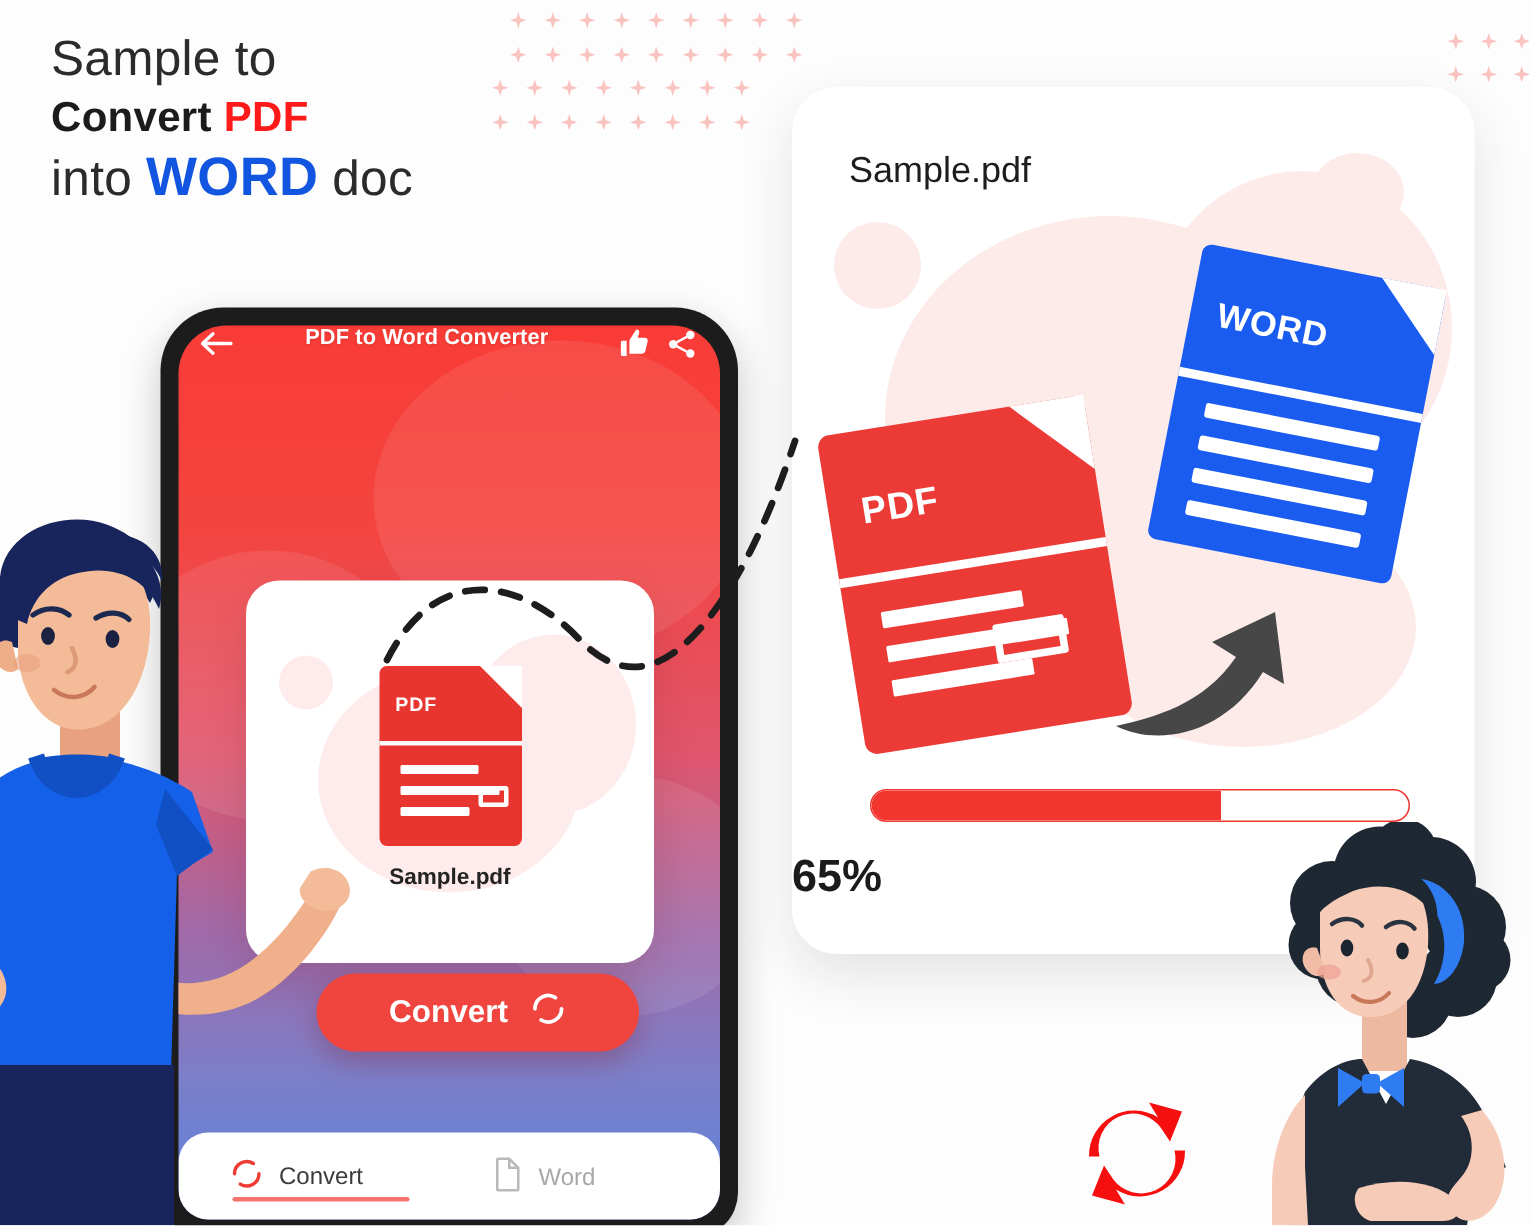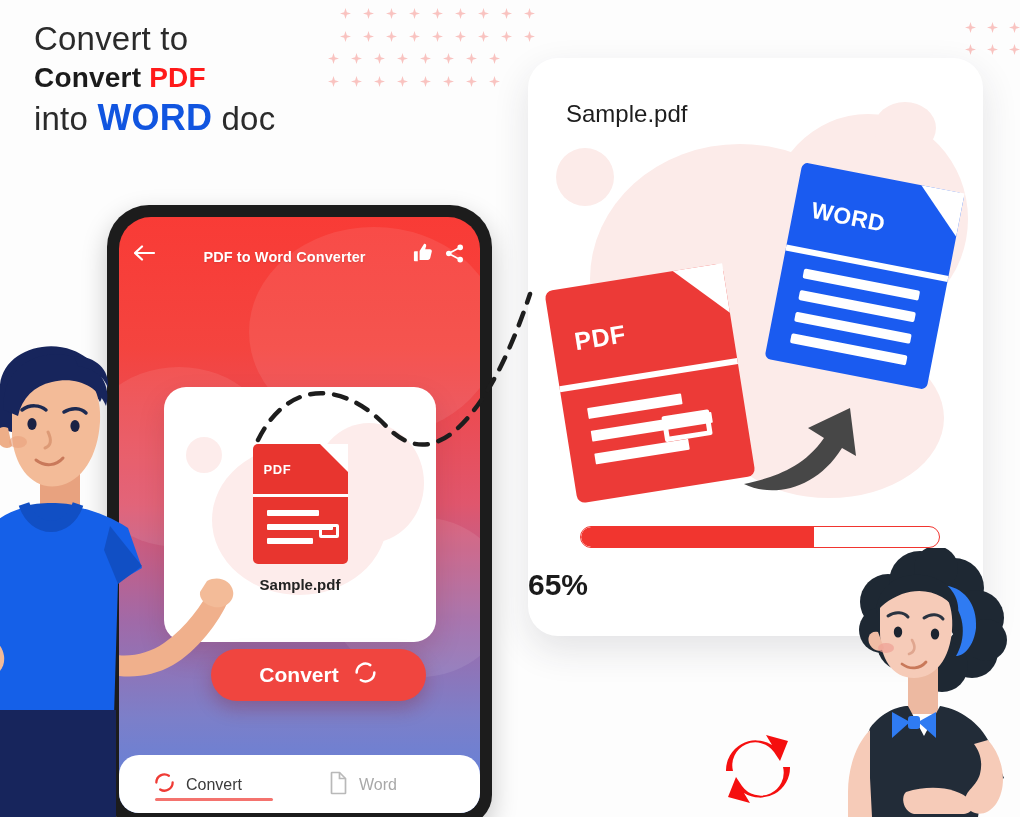--- a/index.html
+++ b/index.html
@@ -57,21 +57,21 @@
     overflow: hidden;
   }
   .blob-soft {
     position: absolute; background: rgba(255,255,255,.085);
     border-radius: 50%;
   }
 
   
   #appbar {
     position: relative; height: 48px;
-    display: flex; align-items: flex-end; gap: 6px;
+    display: flex; align-items: flex-start; gap: 6px;
     padding: 0 14px;
     z-index: 4;
   }
   #appbar .title {
     flex: 1; text-align: center;
     color: #fff; font-size: 14.5px; font-weight: 700;
     letter-spacing: .1px;
     text-shadow: 0 1px 2px rgba(0,0,0,.12);
   }
   .icon-btn { width: 24px; height: 24px; display: flex; align-items: center; justify-content: center; cursor: pointer; }
@@ -254,21 +254,21 @@
   <div class="dotgrid" id="dots-top-c">
     <div class="dot d4"></div>
       <div class="dot d4"></div>
       <div class="dot d4"></div>
     <div class="dot d4"></div>
       <div class="dot d4"></div>
       <div class="dot d4"></div>
   </div>
 
   <div id="headline">
-    <div class="l1">Convert to</div>
+    <div class="l1">Sample to</div>
     <div class="l2"><span>Convert </span><span class="pdf">PDF</span></div>
     <div class="l3"><span>into </span><span class="word">WORD</span><span> doc</span></div>
   </div>
 
   <div id="phone">
     <div id="phone-screen">
 
       <div class="blob-soft" style="left:130px; top:10px; width:250px; height:210px;"></div>
       <div class="blob-soft" style="left:-40px; top:150px; width:200px; height:180px;"></div>
       <div class="blob-soft" style="left:210px; top:300px; width:180px; height:160px;"></div>

